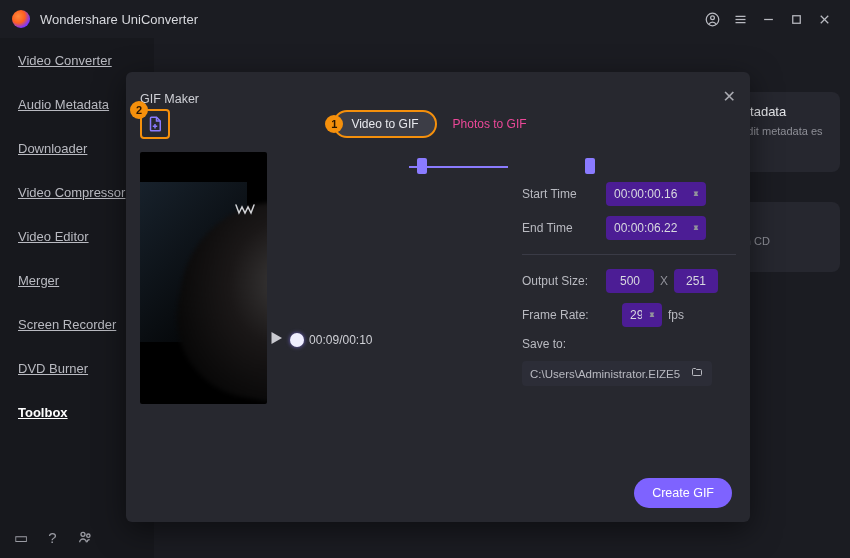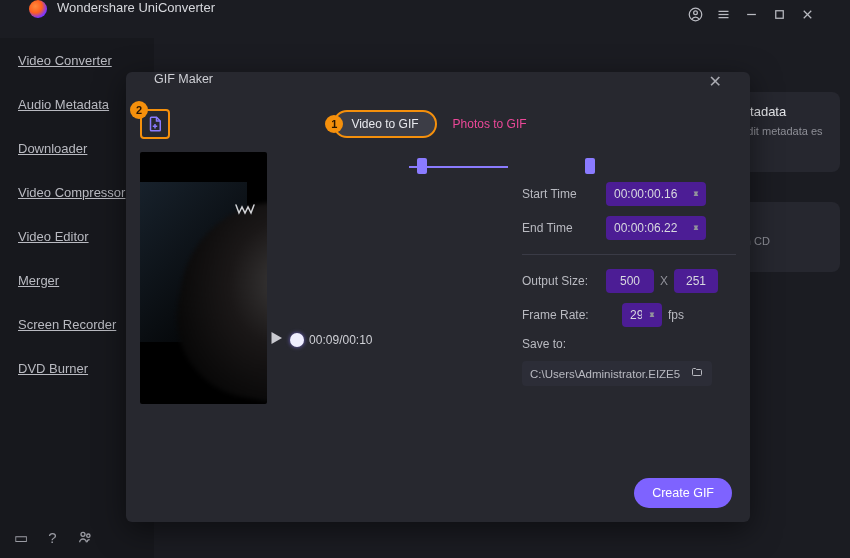--- a/index.html
+++ b/index.html
@@ -1,19 +1,19 @@
 <!DOCTYPE html>
 <html><head>
 <meta charset="utf-8">
 <style>
   * { box-sizing: border-box; margin: 0; padding: 0; font-family: "Segoe UI", Arial, sans-serif; }
   body { width: 850px; height: 558px; background: #1b1c22; color: #c9cad0; overflow: hidden; }
 
   
-  .titlebar { height: 38px; display: flex; align-items: flex-start; padding: 0 29px; }
+  .titlebar { height: 38px; display: flex; align-items: center; padding: 0 12px; }
   .app-logo { width: 18px; height: 18px; border-radius: 50%; background: radial-gradient(circle at 35% 35%, #ff8a3d 0%, #ff5f1f 40%, #7e36ff 70%, #4b1fa8 100%); margin-right: 10px; }
   .app-title { font-size: 13px; color: #d7d8dd; font-weight: 500; }
   .titlebar-spacer { flex: 1; }
   .tb-icon { width: 28px; height: 28px; display: flex; align-items: center; justify-content: center; color: #b9bac1; font-size: 15px; }
   .tb-icon svg { width: 15px; height: 15px; stroke: #b9bac1; }
 
   
   .sidebar { position: absolute; top: 38px; left: 0; bottom: 0; width: 154px; background: #17181d; }
   .side-item { height: 44px; display: flex; align-items: center; padding-left: 18px; font-size: 13px; color: #b9bac1; white-space: nowrap; text-decoration: underline; }
   .side-item.active { color: #ffffff; font-weight: 700; }
@@ -21,21 +21,21 @@
   .side-footer span { color: #9a9ba3; font-size: 15px; }
 
   
   .main-bg { position: absolute; top: 44px; left: 162px; right: 10px; bottom: 10px; }
   .bg-card { position: absolute; background: #26272f; border-radius: 8px; padding: 12px; font-size: 12px; color: #c0c1c8; }
   .bg-title { font-size: 13px; color: #e5e6ea; margin-bottom: 6px; }
   .bg-sub { font-size: 11px; color: #8e8f97; }
 
   
   .modal { position: absolute; top: 72px; left: 126px; width: 624px; height: 450px; background: #27282f; border-radius: 6px; box-shadow: 0 8px 30px rgba(0,0,0,.5); }
-  .modal-hdr { display: flex; align-items: flex-start; height: 34px; padding: 0 28px; font-size: 12.5px; color: #cfd0d6; gap: 48px; }
+  .modal-hdr { display: flex; align-items: flex-end; height: 34px; padding: 0 14px; font-size: 12.5px; color: #cfd0d6; gap: 48px; }
   .modal-hdr .close { margin-left: auto; font-size: 16px; color: #a9aab1; }
 
   .modal-body { display: flex; padding: 0 14px 12px 14px; height: calc(100% - 34px); flex-direction: column; }
 
   .top-row { display: flex; align-items: center; margin-bottom: 10px; height: 36px; }
   .add-btn { width: 30px; height: 30px; border: 2px solid #f5900c; border-radius: 4px; display: flex; align-items: center; justify-content: center; position: relative; }
   .add-btn svg { width: 18px; height: 18px; }
   .step-badge { position: absolute; width: 18px; height: 18px; border-radius: 50%; background: #f5900c; color: #2a1500; font-size: 11px; font-weight: 700; display: flex; align-items: center; justify-content: center; }
   .badge-2 { top: -10px; left: -12px; }
 
@@ -137,20 +137,23 @@
     </div>
   <div class="side-item">
       <span>Merger</span>
     </div>
   <div class="side-item">
       <span>Screen Recorder</span>
     </div>
   <div class="side-item">
       <span>DVD Burner</span>
     </div>
+  <div class="side-item active">
+      <span>Toolbox</span>
+    </div>
 
   <div class="side-footer">
     <span>▭</span>
     <span>?</span>
     <span>
       <svg width="16" height="16" viewBox="0 0 24 24" fill="none" stroke="#9a9ba3" stroke-width="2">
           <circle cx="9" cy="8" r="3"></circle>
           <circle cx="17" cy="10" r="2.5"></circle>
           <path d="M4 20c0-3 2.5-5 5-5s5 2 5 5"></path>
           <path d="M15 20c0-2.5 2-4 4-4"></path>

